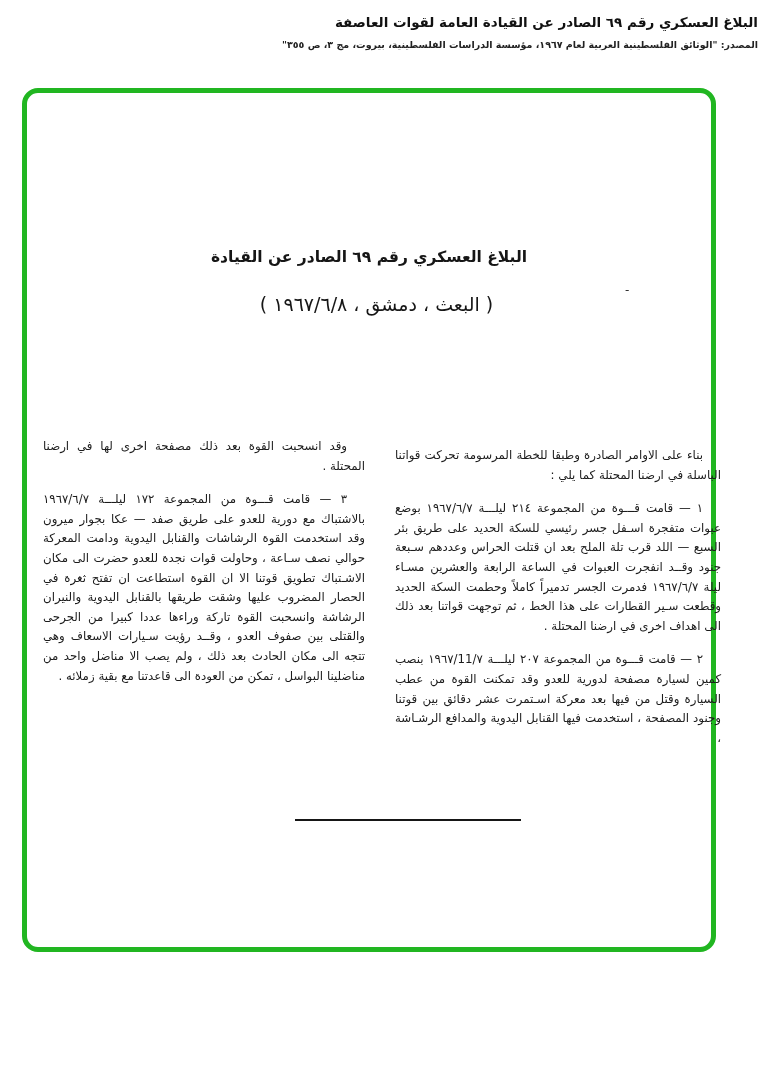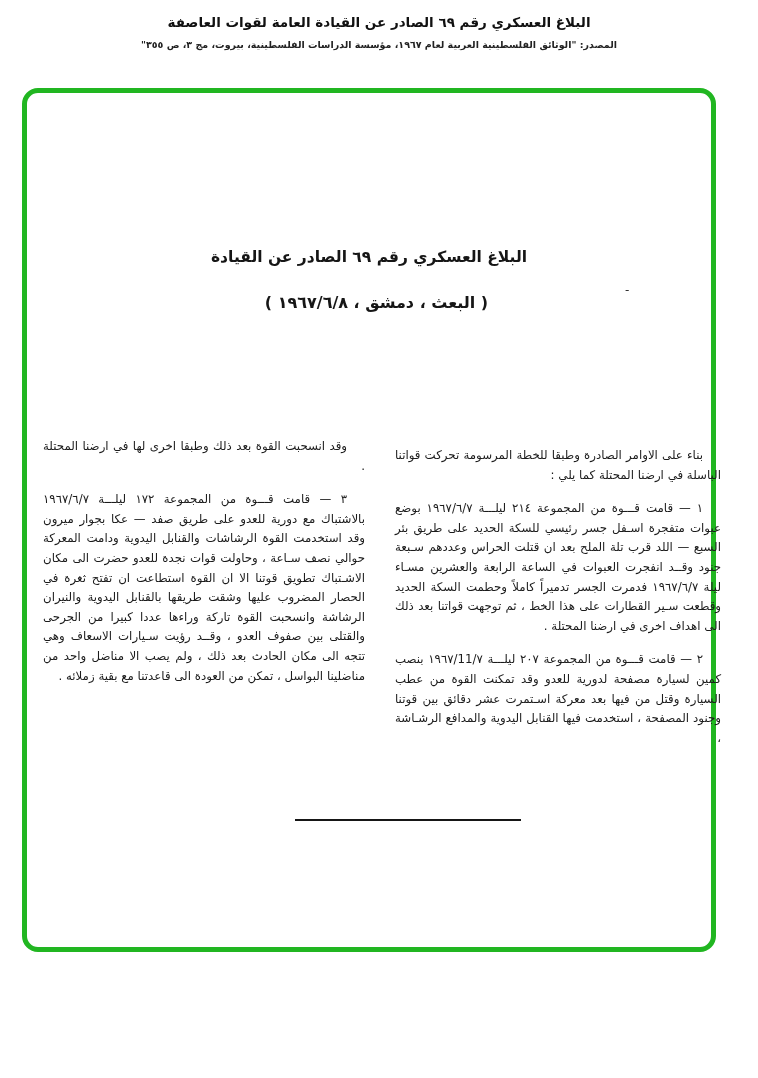--- a/index.html
+++ b/index.html
@@ -14,21 +14,20 @@
     background: #ffffff;
     font-family: "DejaVu Sans", sans-serif;
     color: #1b1b1b;
     overflow: hidden;
   }
   .top-header {
     position: absolute;
     top: 14px;
     left: 0;
     width: 100%;
-    text-align: center;
   }
   .header-title {
     font-size: 13.5px;
     font-weight: bold;
     color: #111111;
     letter-spacing: 0;
   }
   .header-source {
     margin-top: 9px;
     font-size: 9.5px;
@@ -54,22 +53,22 @@
     text-align: center;
     font-weight: bold;
     color: #161616;
   }
   .doc-title .t-line {
     font-size: 15.5px;
     line-height: 28px;
   }
   .doc-title .dateline {
     margin-top: 22px;
-    font-size: 16px;
-    font-weight: bold;
+    font-size: 19px;
+    font-weight: normal;
     padding-left: 15px;
   }
   .stray-mark {
     position: absolute;
     left: 598px;
     top: 196px;
     width: 16px;
     height: 3px;
     color: #333;
     font-size: 12px;
@@ -125,21 +124,21 @@
 
     <div class="stray-mark">-</div>
 
     <div class="col col-right" dir="rtl">
       <p>بناء على الاوامر الصادرة وطبقا للخطة المرسومة تحركت قواتنا الباسلة في ارضنا المحتلة كما يلي :</p>
       <p>١ — قامت قـــوة من المجموعة ٢١٤ ليلـــة ١٩٦٧/٦/٧ بوضع عبوات متفجرة اسـفل جسر رئيسي للسكة الحديد على طريق بئر السبع — اللد قرب تلة الملح بعد ان قتلت الحراس وعددهم سـبعة جنود وقــد انفجرت العبوات في الساعة الرابعة والعشرين مسـاء ليلة ١٩٦٧/٦/٧ فدمرت الجسر تدميراً كاملاً وحطمت السكة الحديد وقطعت سـير القطارات على هذا الخط ، ثم توجهت قواتنا بعد ذلك الى اهداف اخرى في ارضنا المحتلة .</p>
       <p>٢ — قامت قـــوة من المجموعة ٢٠٧ ليلـــة ١٩٦٧/11/٧ بنصب كمين لسيارة مصفحة لدورية للعدو وقد تمكنت القوة من عطب السيارة وقتل من فيها بعد معركة اسـتمرت عشر دقائق بين قوتنا وجنود المصفحة ، استخدمت فيها القنابل اليدوية والمدافع الرشـاشة ،</p>
     </div>
 
     <div class="col col-left" dir="rtl">
-      <p>وقد انسحبت القوة بعد ذلك وطبقا اخرى لها في ارضنا المحتلة .</p>
+      <p>وقد انسحبت القوة بعد ذلك مصفحة اخرى لها في ارضنا المحتلة .</p>
       <p>٣ — قامت قـــوة من المجموعة ١٧٢ ليلـــة ١٩٦٧/٦/٧ بالاشتباك مع دورية للعدو على طريق صفد — عكا بجوار ميرون وقد استخدمت القوة الرشاشات والقنابل اليدوية ودامت المعركة حوالي نصف سـاعة ، وحاولت قوات نجدة للعدو حضرت الى مكان الاشـتباك تطويق قوتنا الا ان القوة استطاعت ان تفتح ثغرة في الحصار المضروب عليها وشقت طريقها بالقنابل اليدوية والنيران الرشاشة وانسحبت القوة تاركة وراءها عددا كبيرا من الجرحى والقتلى بين صفوف العدو ، وقــد رؤيت سـيارات الاسعاف وهي تتجه الى مكان الحادث بعد ذلك ، ولم يصب الا مناضل واحد من مناضلينا البواسل ، تمكن من العودة الى قاعدتنا مع بقية زملائه .</p>
     </div>
 
     <div class="divider"></div>
 
   </div>
 
 </div>
 
 </body></html>

